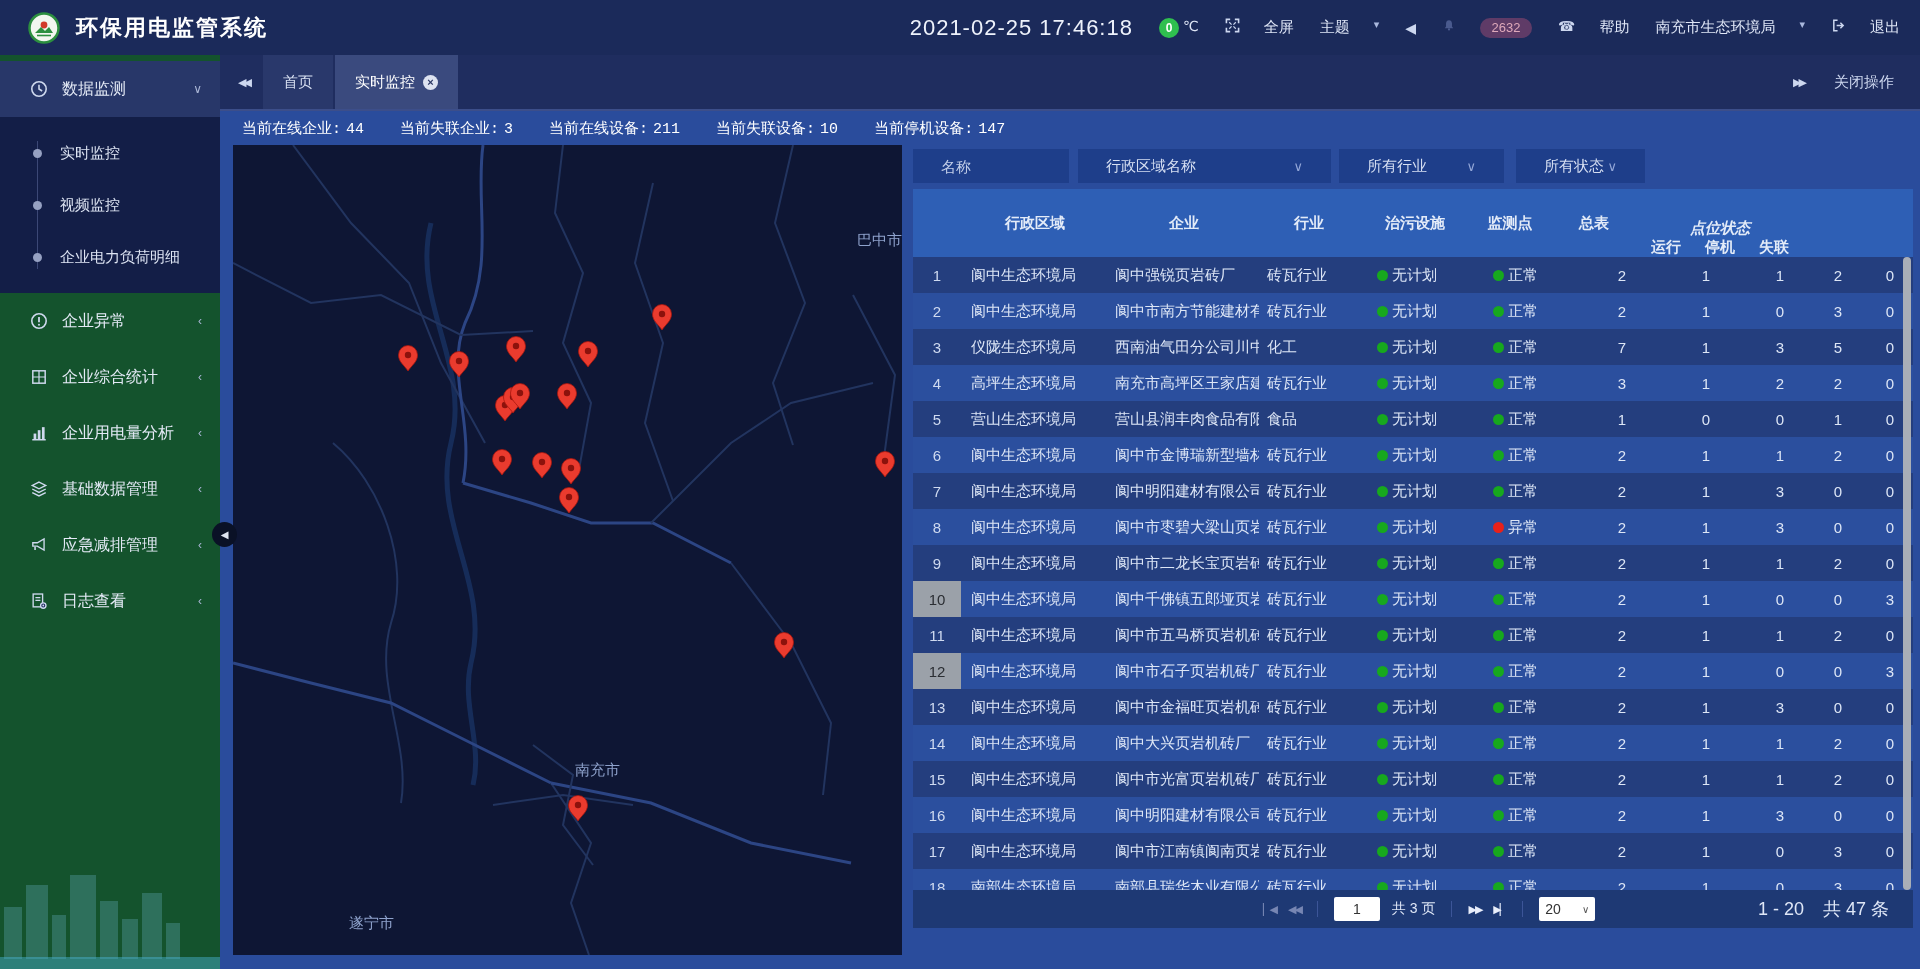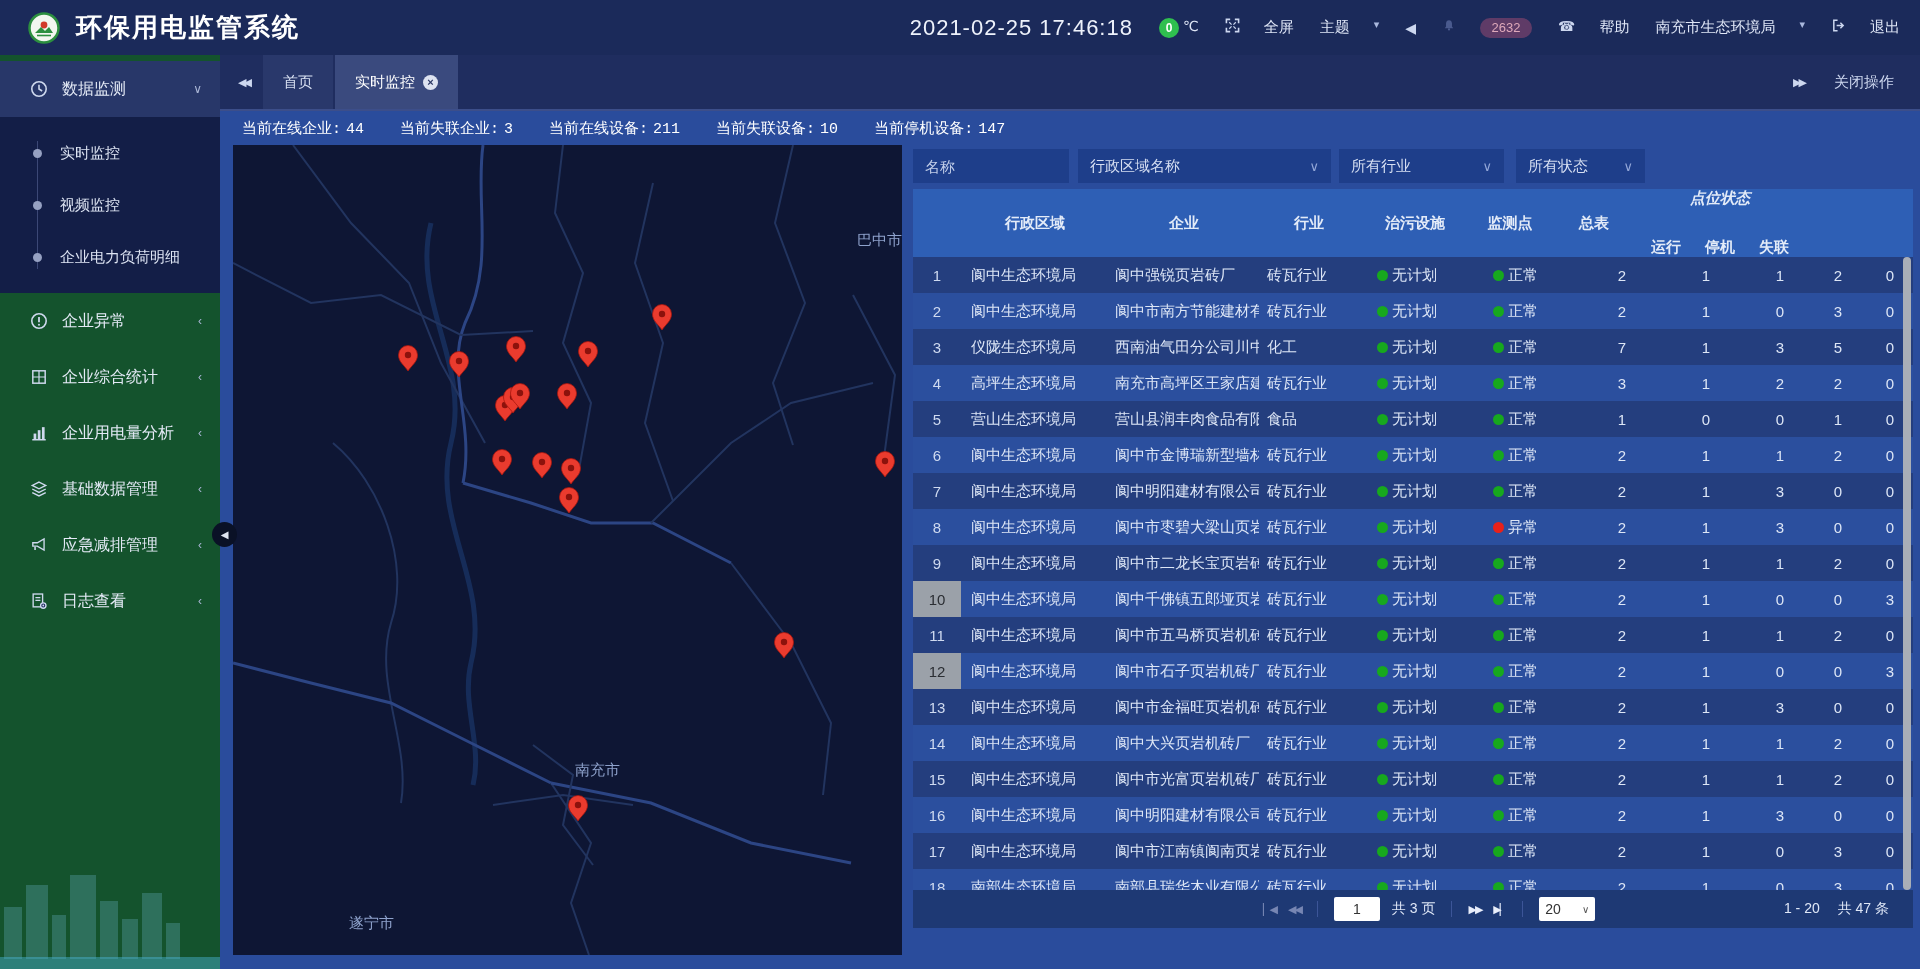--- a/index.html
+++ b/index.html
@@ -4,21 +4,21 @@
 <style>
   * { margin:0; padding:0; box-sizing:border-box; }
   html,body { width:1920px; height:969px; overflow:hidden; background:#0c142e;
     font-family:"Liberation Sans","DejaVu Sans",sans-serif; }
   .app { position:relative; width:1920px; height:969px; }
 
   
   .topbar { position:absolute; left:0; top:0; width:1920px; height:55px;
     background:#1b2a5a; display:flex; align-items:center; z-index:10; }
   .logo { width:32px; height:32px; margin-left:28px; }
-  .app-title { color:#fff; font-size:26px; font-weight:bold; letter-spacing:2px; margin-left:16px; }
+  .app-title { color:#fff; font-size:22px; font-weight:bold; letter-spacing:2px; margin-left:16px; }
   .topbar-right { margin-left:auto; display:flex; align-items:center; gap:26px; margin-right:20px;
     color:#dfe6f6; font-size:15px; }
   .datetime { font-size:22px; color:#eef2fb; letter-spacing:1px; }
   .temp-wrap { display:flex; align-items:flex-start; gap:4px; }
   .temp-badge { width:20px; height:20px; border-radius:50%; background:var(--temp,#2fbf4f);
     color:#fff; font-size:12px; font-weight:bold; display:flex; align-items:center; justify-content:center; }
   .temp-unit { color:#dfe6f6; font-size:14px; }
   .tb-item { display:flex; gap:24px; cursor:pointer; white-space:nowrap; }
   .tb-item svg { display:block; }
   .caret { font-size:11px; color:#aab8dd; }
@@ -68,33 +68,33 @@
   .map svg { display:block; }
   .road { stroke:#22345f; stroke-width:2; fill:none; }
   .road.major { stroke:#2c4584; stroke-width:3; }
   .river { stroke:#1d3f78; stroke-width:5; fill:none; opacity:.55; }
   .city-label { fill:#8ea2cc; font-size:15px; font-family:"Liberation Sans",sans-serif; }
 
   
   .panel { position:absolute; left:693px; top:34px; width:1000px; height:783px; }
   .filters { position:absolute; left:0; top:4px; height:34px; display:flex; align-items:center; }
   .f-field { height:34px; background:#1e3e8a; color:#d6dff2; font-size:15px; display:flex;
-    align-items:center; padding:0 12px; }
+    align-items:center; padding:0 28px; }
   .f-input { width:156px; border:none; outline:none; }
   .f-input::placeholder { color:#c3cfe9; }
   .f-select { justify-content:space-between; cursor:pointer; }
   .f-select .caret { color:#93a7d8; font-size:13px; }
   .sel-region { width:253px; margin-left:9px; }
   .sel-industry { width:165px; margin-left:8px; }
   .sel-status { width:129px; margin-left:12px; }
 
   .table-head { position:absolute; left:0; top:44px; width:1000px; height:68px; background:#2e5fb5;
     display:flex; color:#e3ebf8; font-size:15px; font-weight:bold; }
   .table-head .hc { display:flex; align-items:center; justify-content:center; }
-  .hgroup { display:flex; flex-direction:column; justify-content:space-between; }
+  .hgroup { display:flex; flex-direction:column; justify-content:flex-end; }
   .hgroup .g-label { text-align:center; font-style:italic; }
   .hgroup .g-subs { display:flex; }
   .hgroup .g-subs span { flex:1; text-align:center; }
 
   .tbody { position:absolute; left:0; top:112px; width:1000px; height:633px; overflow:hidden; }
   .trow { height:36px; display:flex; align-items:stretch; color:#dde6f6; font-size:15px; cursor:pointer; }
   .trow.odd { background:#243e7e; }
   .trow.even { background:#2b4f9e; }
   .tc { display:flex; align-items:center; white-space:nowrap; overflow:hidden; }
   .col-idx { width:48px; justify-content:center; color:#cfdaf0; }
@@ -121,21 +121,21 @@
   .pg-group { display:flex; align-items:center; gap:12px; margin-left:350px; }
   .pg-ic { font-size:11px; letter-spacing:-2px; cursor:pointer; }
   .pg-ic.dim { color:#7786b3; }
   .pg-ic.lit { color:#e9eefb; }
   .pg-sep { width:1px; height:16px; background:#3c5598; margin:0 4px; }
   .pg-input { width:46px; height:24px; border:none; border-radius:2px; background:#fff; color:#333;
     text-align:center; font-size:14px; outline:none; }
   .pg-select { width:56px; height:24px; background:#fff; color:#333; border-radius:2px;
     display:flex; align-items:center; justify-content:space-between; padding:0 6px; cursor:pointer; }
   .pg-select .caret { color:#555; font-size:10px; }
-  .pg-range { margin-left:auto; margin-right:24px; font-size:14px; }
+  .pg-range { margin-left:auto; margin-right:24px; font-size:18px; }
   .pg-range .sp { margin-left:14px; }
 
   .collapse-handle { position:absolute; left:212px; top:522px; width:25px; height:25px; border-radius:50%;
     background:#0a1126; color:#dfe5f2; display:flex; align-items:center; justify-content:center;
     font-size:10px; z-index:8; cursor:pointer; }
 </style>
 </head>
 <body>
 
 <div class="app">

